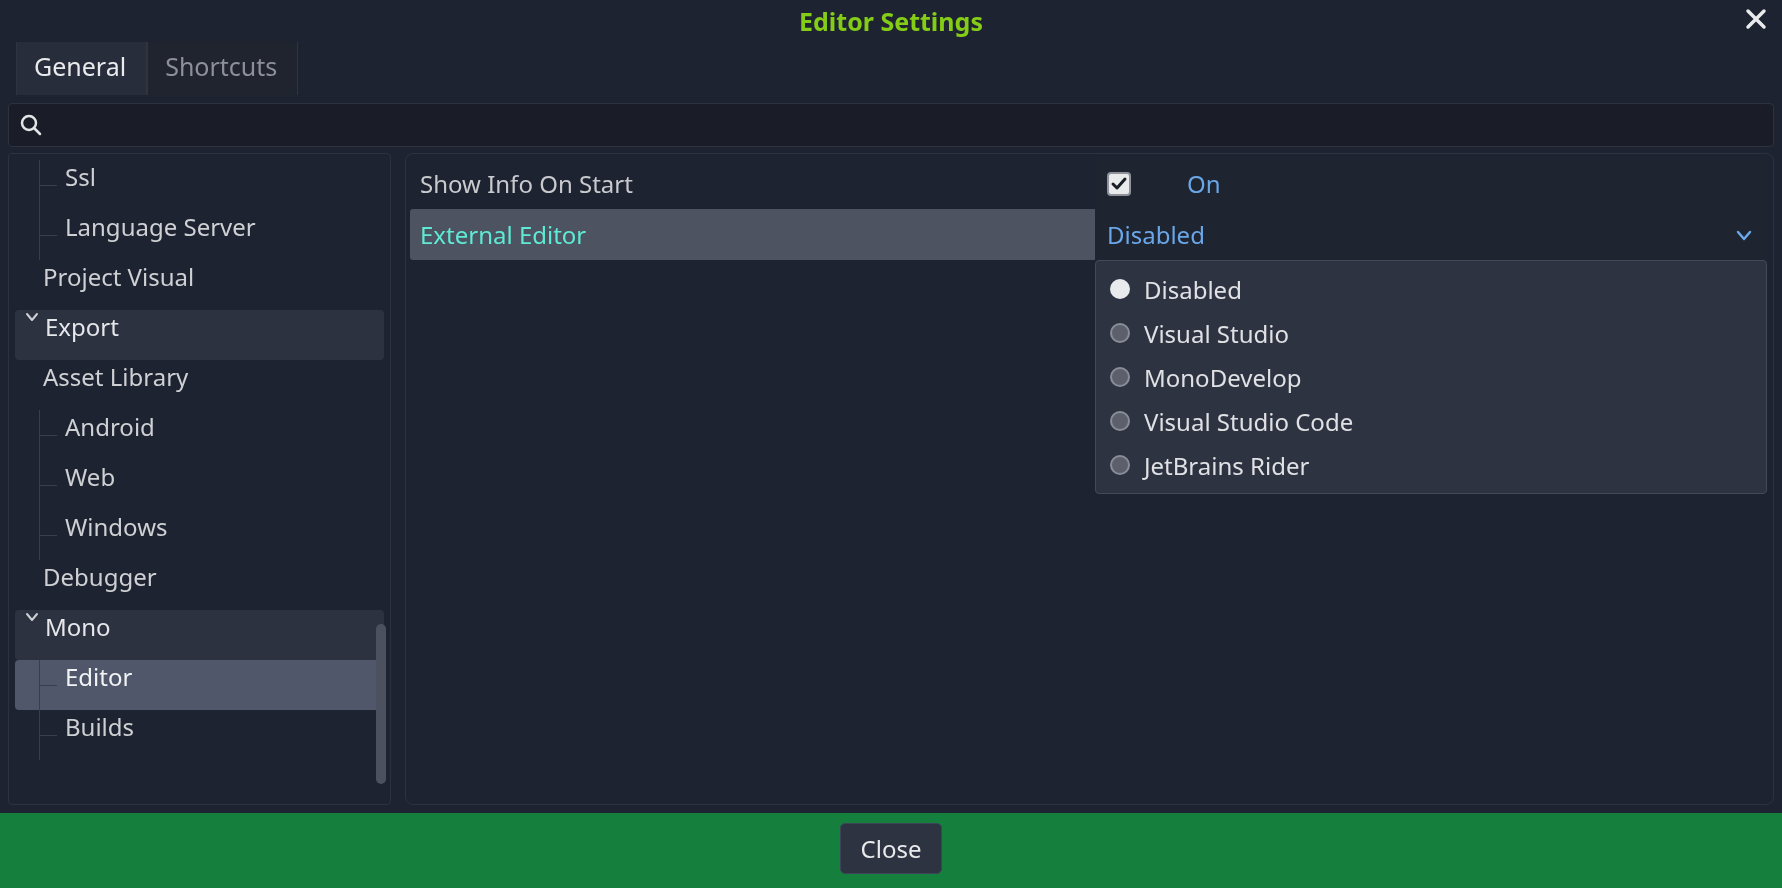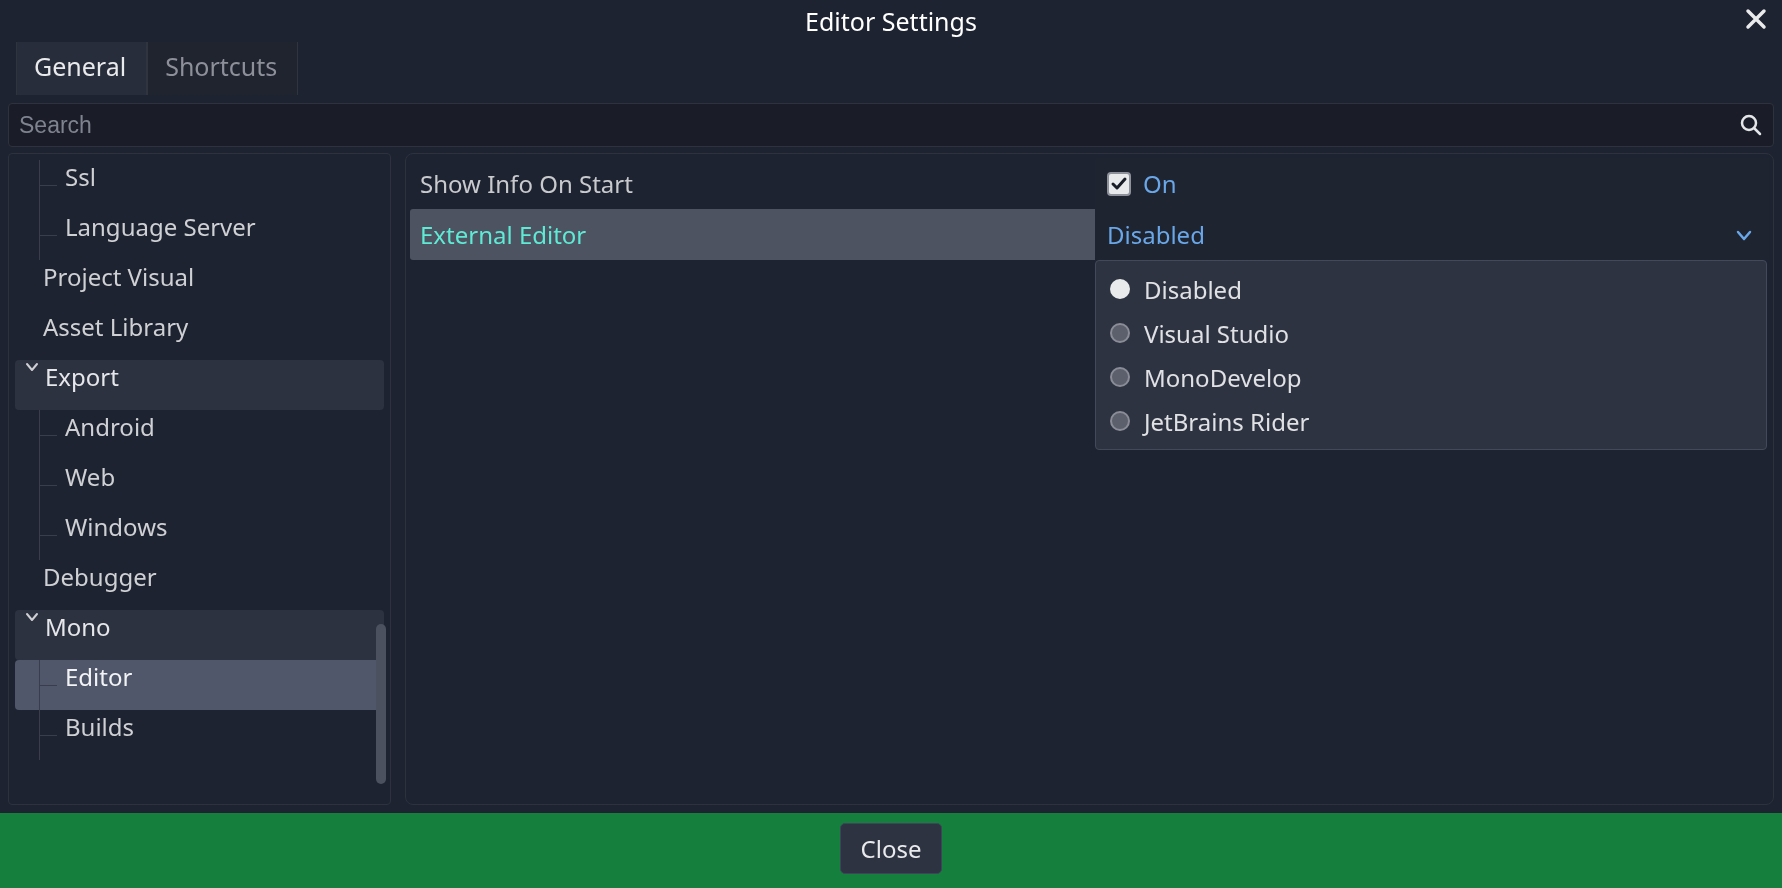--- a/index.html
+++ b/index.html
@@ -21,22 +21,22 @@
   .titlebar {
     height: 42px;
     display: flex;
     align-items: center;
     justify-content: center;
     position: relative;
     background: #1d2330;
   }
   .title {
     font-size: 25px;
-    font-weight: 400;
-    color: #ffffff;
+    font-weight: 700;
+    color: #84cc16;
   }
   .close-x {
     position: absolute;
     right: 14px;
     top: 6px;
     font-size: 28px;
     font-weight: 700;
     color: #e9eaec;
     cursor: pointer;
     line-height: 1;
@@ -195,21 +195,21 @@
     width: 24px; height: 24px;
     border: 2px solid #8f929b;
     border-radius: 4px;
     background: #e9eaec;
     display: inline-flex;
     align-items: center; justify-content: center;
     margin-right: 12px;
     cursor: pointer;
   }
   .checkbox svg { stroke: #1a1d27; }
-  .on-text { color: #6aa7e8; font-size: 24px; }
+  .on-text { color: #6aa7e8; font-size: 24px; margin-left: 44px; }
   .dropdown-display {
     flex: 1;
     height: 100%;
     display: flex;
     align-items: center;
     justify-content: space-between;
     padding-right: 16px;
     color: #6aa7e8;
     cursor: pointer;
   }
@@ -271,21 +271,20 @@
     </div>
   </div>
 
   <div class="tabbar">
     <div class="tab active">General</div>
     <div class="tab">Shortcuts</div>
   </div>
 
   <div class="searchbar-wrap">
     <div class="searchbar">
-      <input type="text" placeholder="Search" style="">
       <span class="search-icon">
         <svg width="24" height="24" viewBox="0 0 24 24" fill="none">
           <circle cx="10" cy="10" r="7" stroke="#e4e5e8" stroke-width="2.5"></circle>
           <path d="M15 15 L21 21" stroke="#e4e5e8" stroke-width="2.5" stroke-linecap="round"></path>
         </svg>
       </span>
     </div>
   </div>
 
   <div class="body">
@@ -293,31 +292,31 @@
     <div class="sidebar">
       <div class="tree-item child">
           <span>Ssl</span>
         </div>
       <div class="tree-item child">
           <span>Language Server</span>
         </div>
       <div class="tree-item parent">
           <span>Project Visual</span>
         </div>
-      <div class="tree-item parent">
-          <span>Asset Library</span>
-        </div>
       <div class="tree-item expandable dim">
         <span class="chev">
           <svg width="14" height="14" viewBox="0 0 14 14">
               <path d="M2 4 L7 10 L12 4" stroke="#cfd0d4" stroke-width="2" fill="none" stroke-linecap="round" stroke-linejoin="round"></path>
             </svg>
         </span>
         <span>Export</span>
       </div>
+      <div class="tree-item parent">
+          <span>Asset Library</span>
+        </div>
       <div class="tree-item child">
           <span>Android</span>
         </div>
       <div class="tree-item child">
           <span>Web</span>
         </div>
       <div class="tree-item child">
           <span>Windows</span>
         </div>
       <div class="tree-item parent">
@@ -374,20 +373,24 @@
             <div class="dd-item">
               <span class="dd-radio"></span>
               <span>Visual Studio</span>
             </div>
             <div class="dd-item">
               <span class="dd-radio"></span>
               <span>MonoDevelop</span>
             </div>
             <div class="dd-item">
               <span class="dd-radio"></span>
+              <span>Visual Studio Code</span>
+            </div>
+            <div class="dd-item">
+              <span class="dd-radio"></span>
               <span>JetBrains Rider</span>
             </div>
           </div>
         </div>
       </div>
 
     </div>
 
   </div>
 

